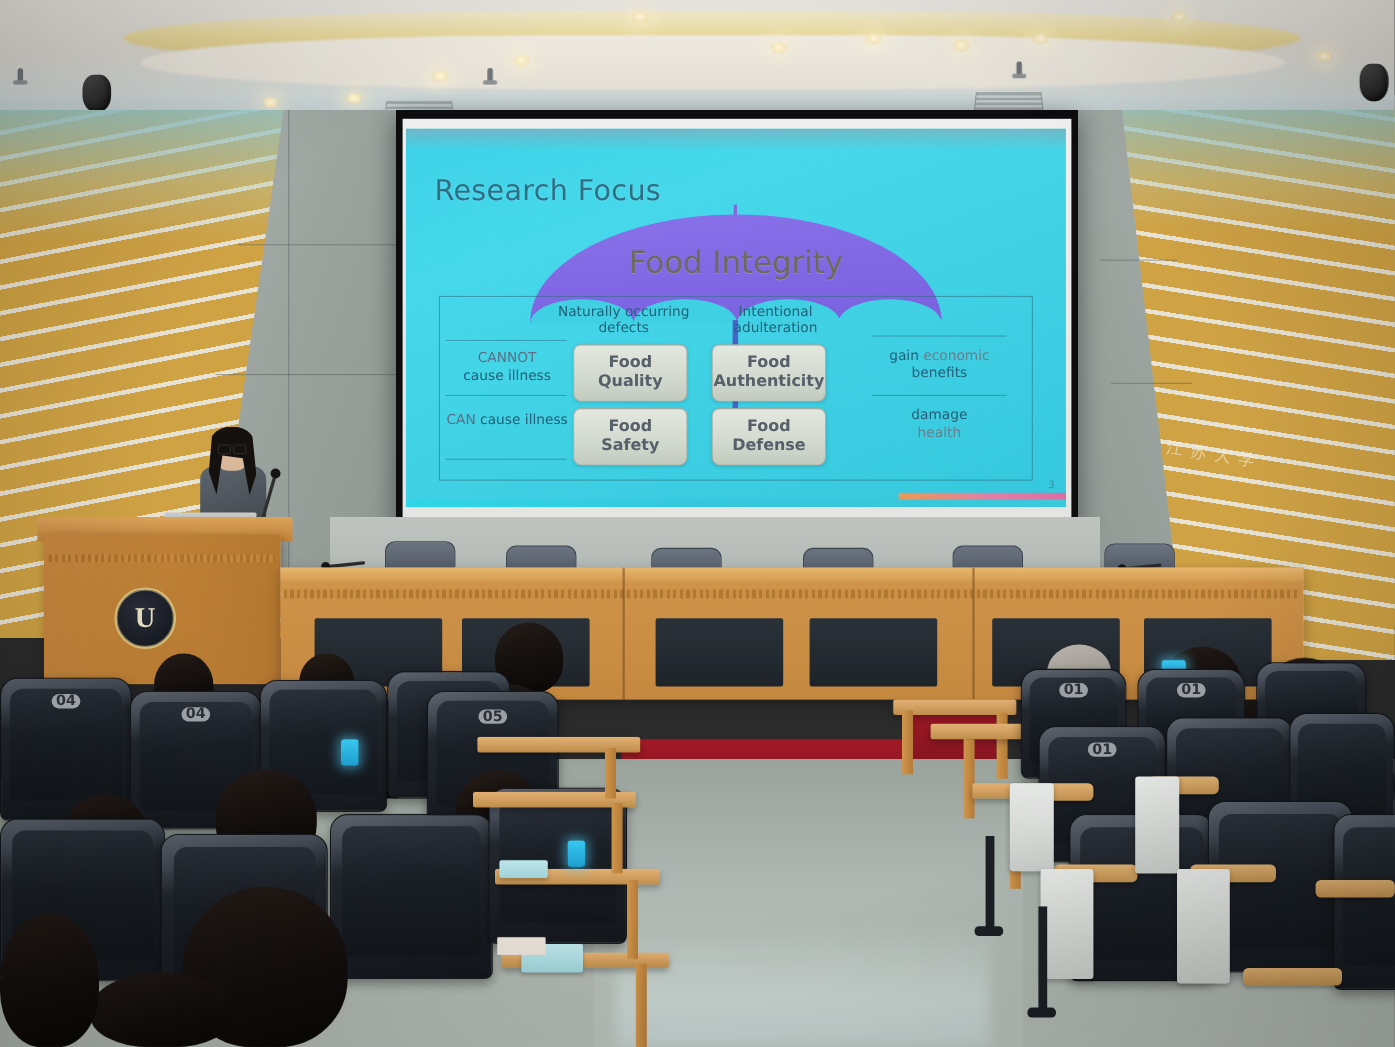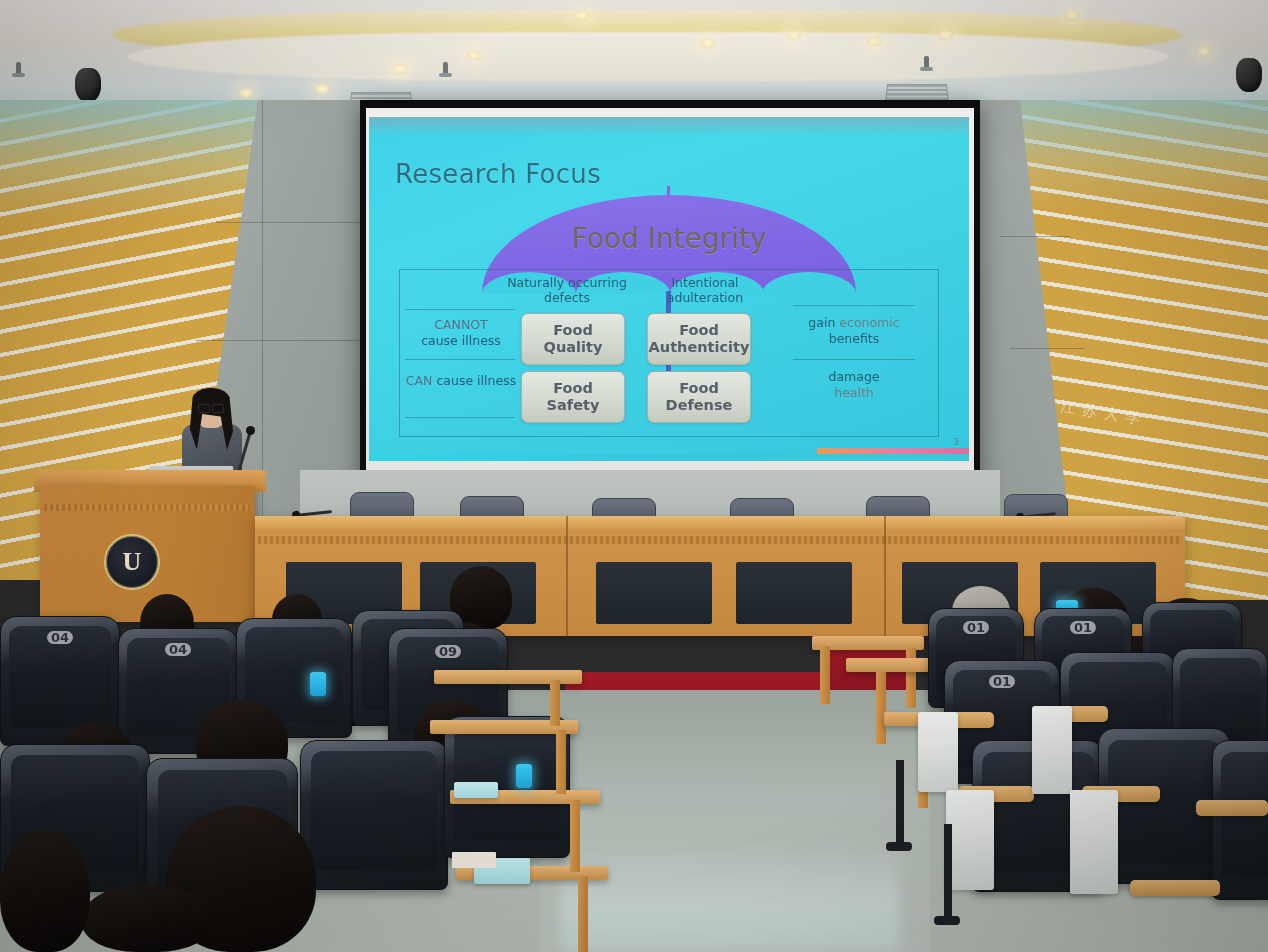--- a/index.html
+++ b/index.html
@@ -415,21 +415,21 @@
 
   <div class="seat" style="left:0px;top:616px;width:120px;height:130px;">
     <div class="seat-num" style="top:14px;">04</div>
   </div>
   <div class="seat" style="left:118px;top:628px;width:120px;height:126px;">
     <div class="seat-num" style="top:14px;">04</div>
   </div>
   <div class="seat" style="left:236px;top:618px;width:116px;height:120px;"></div>
   <div class="seat" style="left:352px;top:610px;width:112px;height:116px;"></div>
   <div class="seat" style="left:388px;top:628px;width:120px;height:122px;">
-    <div class="seat-num" style="top:16px;">09</div>
+    <div class="seat-num" style="top:16px;">05</div>
   </div>
 
   <div class="head" style="left:196px;top:700px;width:92px;height:86px;"></div>
   <div class="head" style="left:414px;top:700px;width:78px;height:74px;"></div>
   <div class="head" style="left:58px;top:722px;width:76px;height:72px;"></div>
 
   <div class="seat" style="left:0px;top:744px;width:150px;height:148px;"></div>
   <div class="seat" style="left:146px;top:758px;width:152px;height:154px;"></div>
   <div class="seat" style="left:300px;top:740px;width:148px;height:150px;"></div>
   <div class="seat" style="left:444px;top:716px;width:126px;height:142px;"></div>

